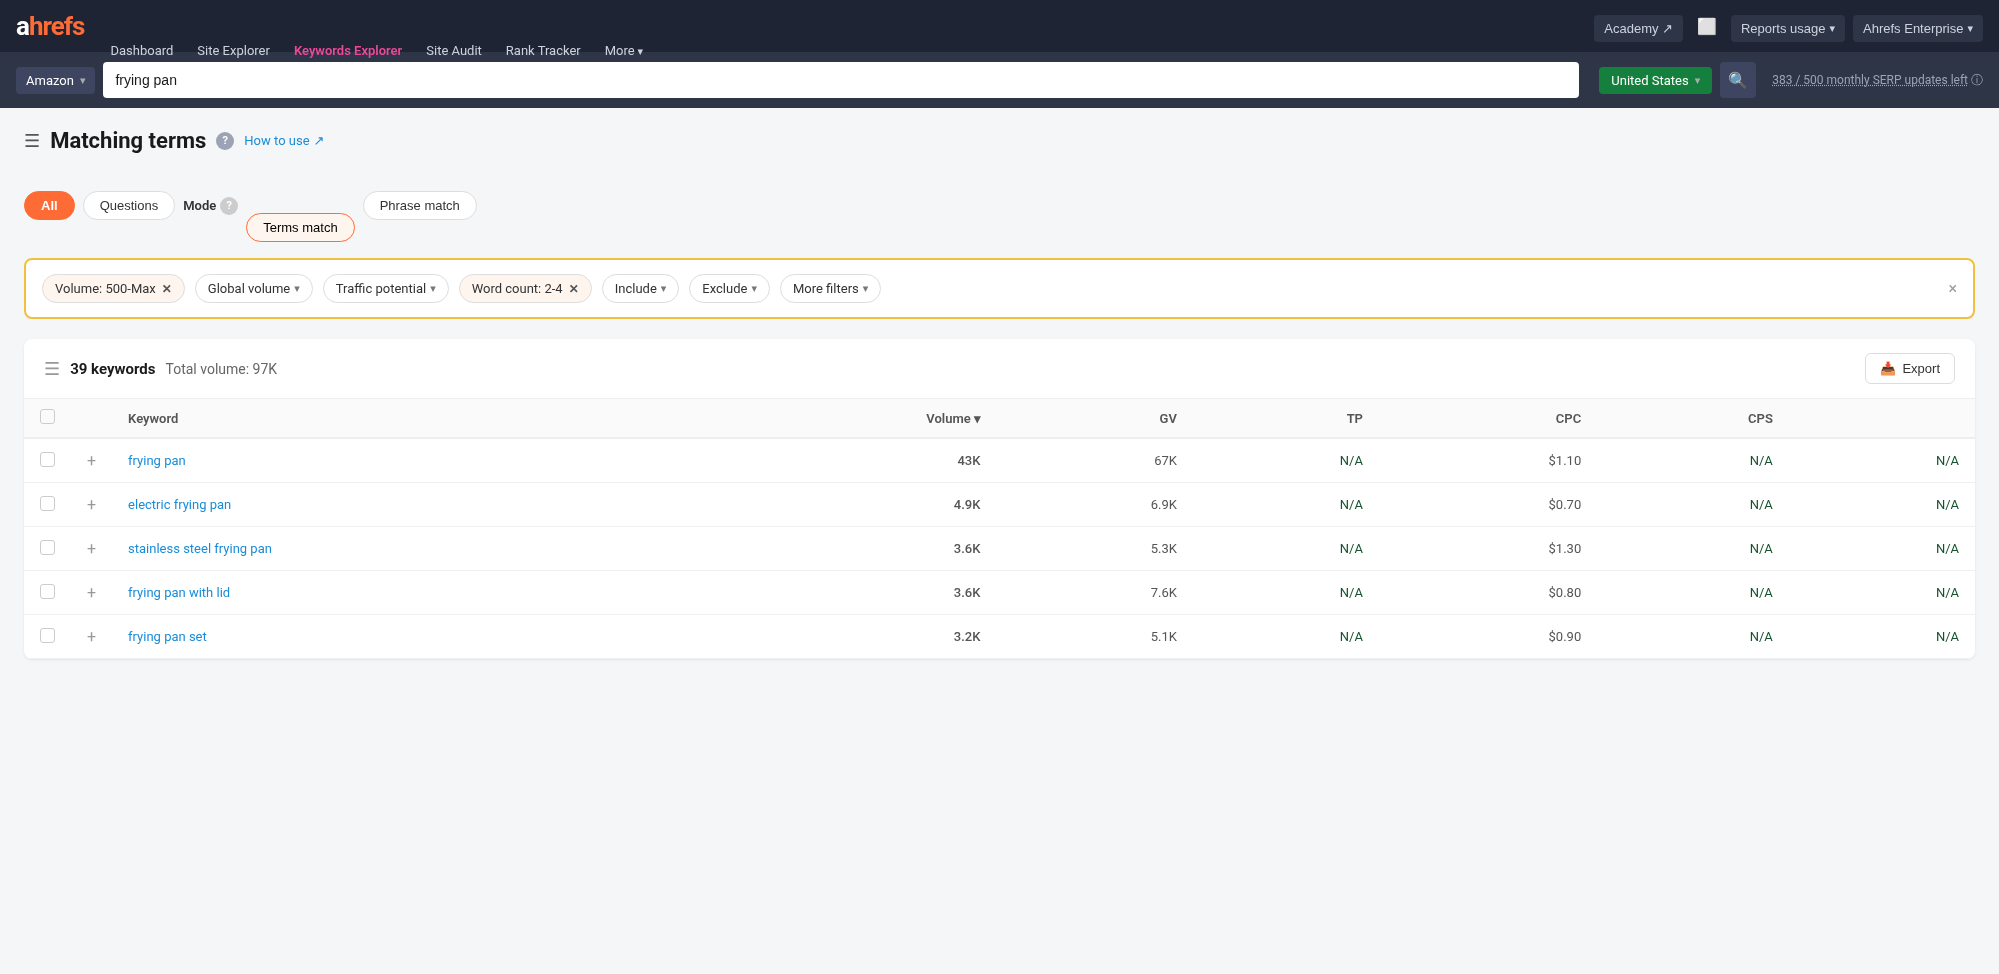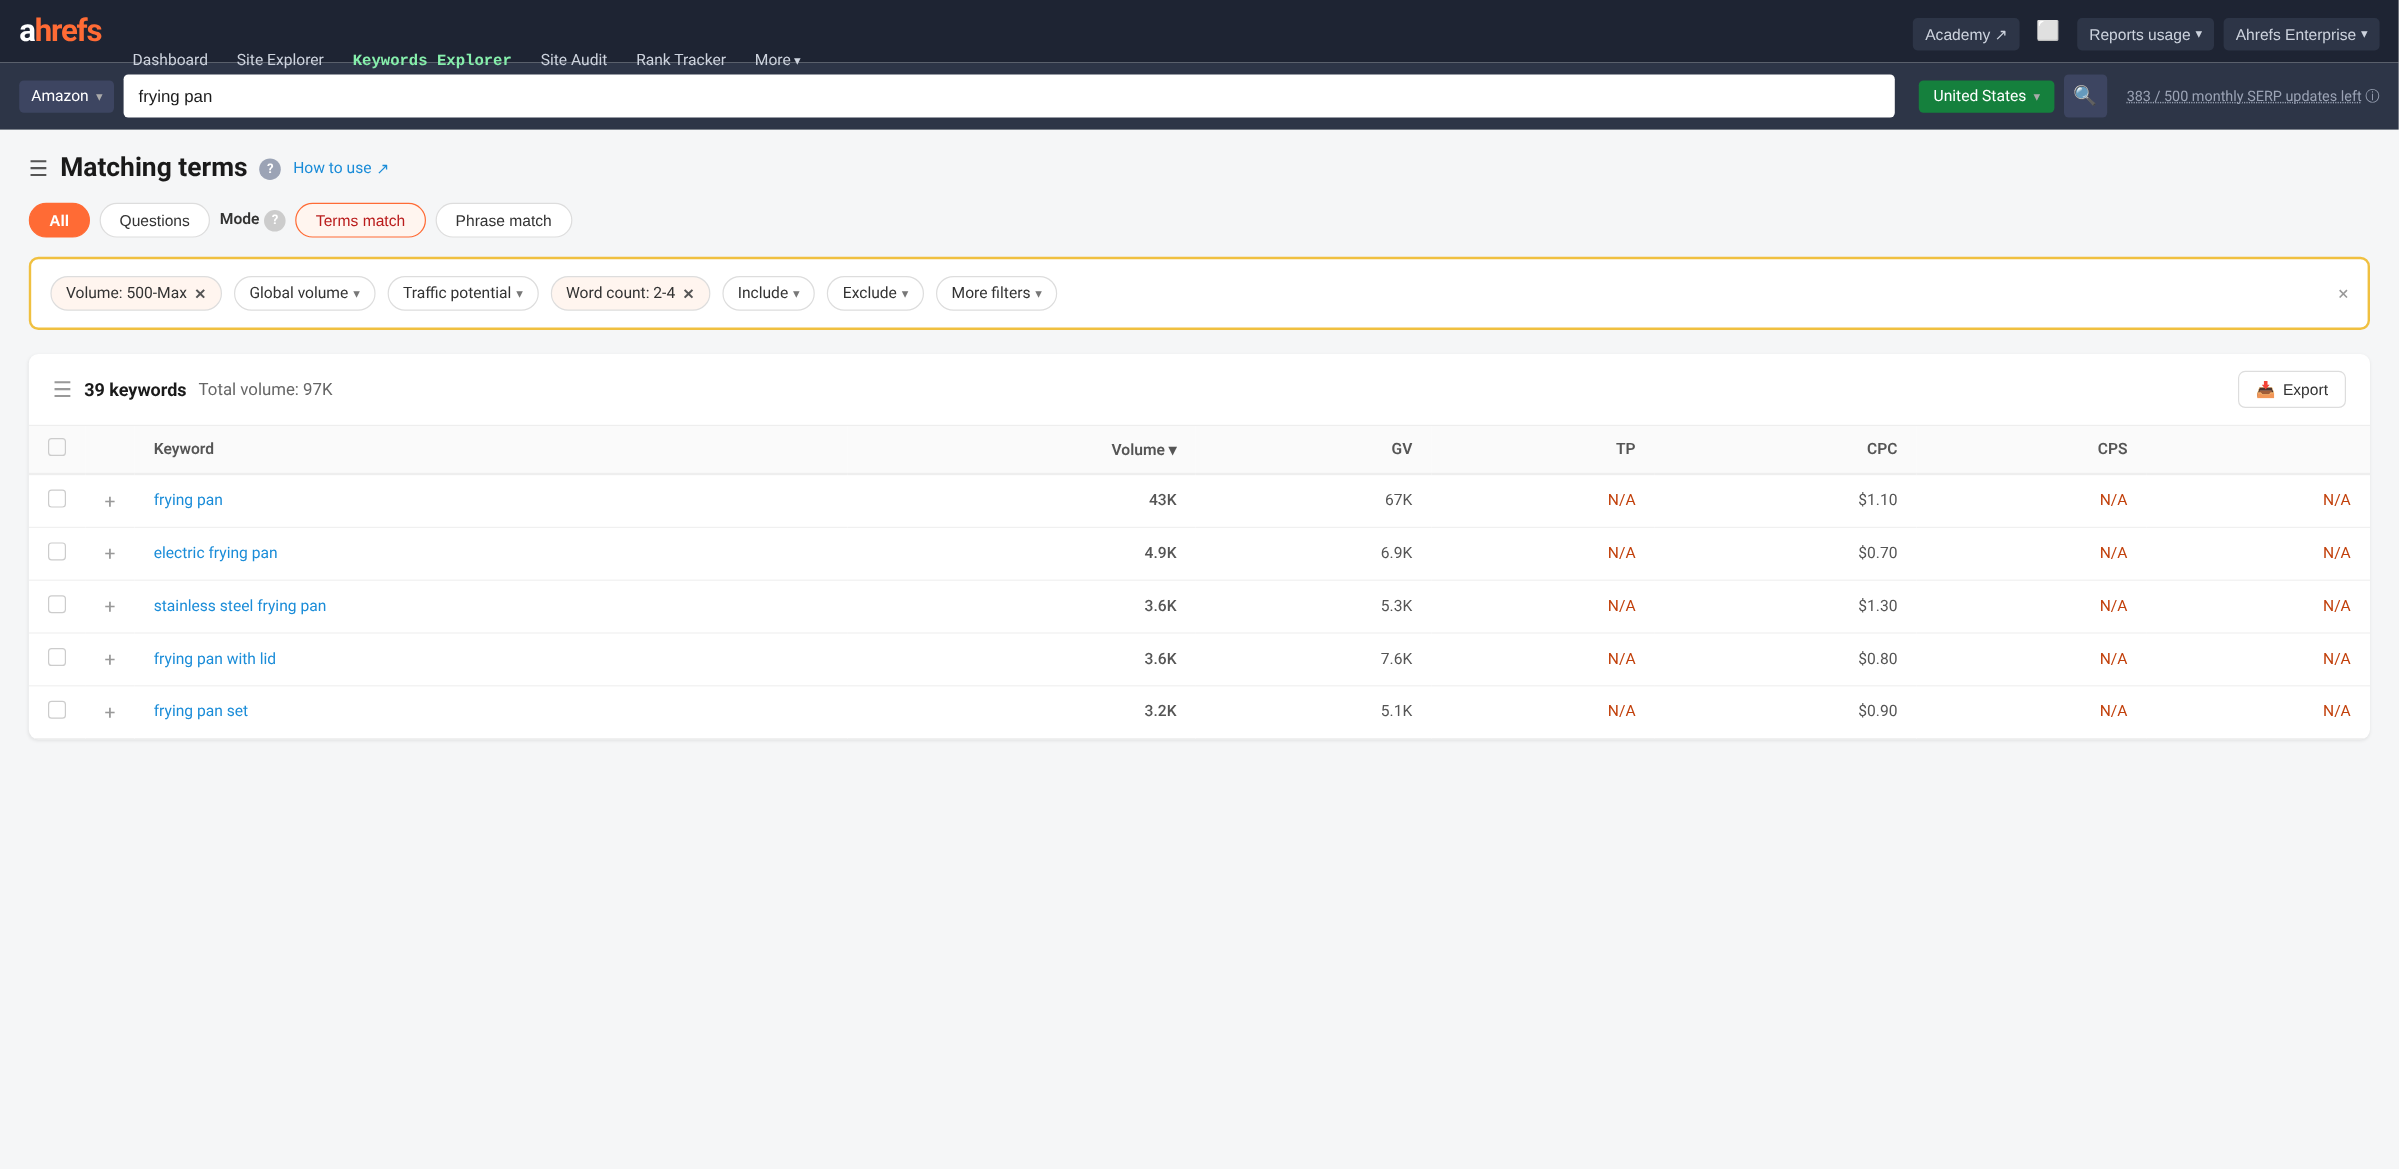--- a/index.html
+++ b/index.html
@@ -17,21 +17,21 @@
     .logo {
       display: flex; align-items: center; margin-right: 12px;
     }
     .logo-text {
       color: #ff6b35; font-size: 26px; font-weight: 700; letter-spacing: -1px;
     }
     .logo-prefix { color: #fff; }
     .nav-link {
       color: #cdd3de; font-size: 13px; padding: 6px 10px; border-radius: 4px; cursor: pointer; white-space: nowrap; text-decoration: none; margin-top: 48px;
     }
-    .nav-link.active { color: #86efac; font-weight: 600; font-family: Liberation Mono, monospace; }
+    .nav-link.active { color: #ec4899; font-weight: 600; }
     .nav-link-with-arrow::after { content: ' ▾'; font-size: 11px; }
     .nav-spacer { flex: 1; }
     .nav-right { display: flex; align-items: flex-end; gap: 8px; }
     .nav-icon-btn {
       color: #cdd3de; background: none; border: none; cursor: pointer; padding: 6px; font-size: 16px;
     }
     .nav-badge {
       background: #2d3547; color: #cdd3de; border: none; padding: 6px 10px; border-radius: 4px; cursor: pointer; font-size: 13px; display: flex; align-items: center; gap: 4px;
     }
 
@@ -75,21 +75,21 @@
       width: 18px; height: 18px; background: #9ba3b5; border-radius: 50%; display: flex; align-items: center; justify-content: center; color: #fff; font-size: 11px; font-weight: 700; cursor: pointer;
     }
     .how-to-use { color: #1a8cd8; font-size: 13px; cursor: pointer; display: flex; align-items: center; gap: 4px; }
 
     
     .mode-tabs { display: flex; align-items: center; gap: 8px; margin-bottom: 16px; }
     .tab-btn {
       padding: 6px 16px; border-radius: 20px; border: 1px solid #ddd; background: #fff; font-size: 13px; cursor: pointer; color: #333;
     }
     .tab-btn.active { background: #ff6b35; color: #fff; border-color: #ff6b35; font-weight: 600; }
-    .tab-btn.orange-outline { background: #fff5ef; border-color: #ff6b35; color: #b91c1c; }
+    .tab-btn.orange-outline { background: #fff5ef; border-color: #ff6b35; color: #000000; margin-top: 44px; }
     .mode-label { font-size: 13px; font-weight: 600; color: #333; display: flex; align-items: center; gap: 4px; }
 
     
     .filter-row {
       display: flex; align-items: center; gap: 10px; padding: 14px 16px; border: 2px solid #f0c040; border-radius: 8px; background: #fff; margin-bottom: 20px; flex-wrap: wrap;
     }
     .filter-chip {
       display: flex; align-items: center; gap: 6px; padding: 6px 12px; border-radius: 20px; border: 1px solid #ddd; background: #fff5ef; font-size: 13px; color: #333; cursor: pointer; white-space: nowrap;
     }
     .filter-chip .chip-x { color: #555; font-size: 12px; cursor: pointer; font-weight: 700; }
@@ -113,21 +113,21 @@
 
     .data-table { width: 100%; border-collapse: collapse; }
     .data-table th {
       text-align: left; padding: 10px 16px; font-size: 13px; font-weight: 600; color: #555; border-bottom: 2px solid #eee; background: #fafafa; white-space: nowrap;
     }
     .data-table th.right { text-align: right; }
     .data-table td {
       padding: 12px 16px; font-size: 13px; border-bottom: 1px solid #f0f0f0; vertical-align: middle;
     }
     .data-table td.right { text-align: right; color: #555; }
-    .data-table td.na { color: #c2410c; }
+    .data-table td.na { color: #14532d; }
     .col-check { width: 30px; }
     .col-plus { width: 30px; }
     .keyword-link { color: #1a8cd8; text-decoration: none; }
     .checkbox { width: 15px; height: 15px; border: 1px solid #ccc; border-radius: 3px; display: inline-block; cursor: pointer; }
     .plus-btn { color: #999; cursor: pointer; font-size: 16px; }
     .volume-col { color: #1a1a1a; font-weight: 500; text-align: right; }
   </style>
 </head>
 <body>
 

